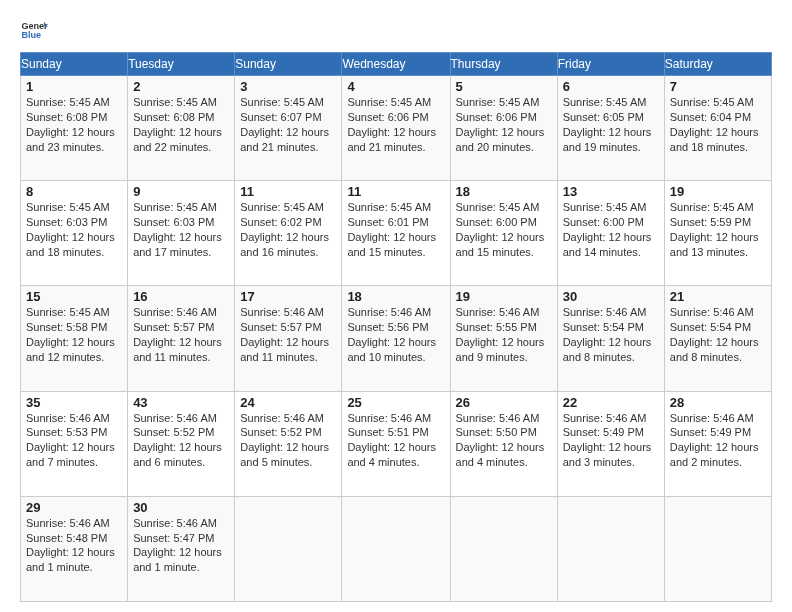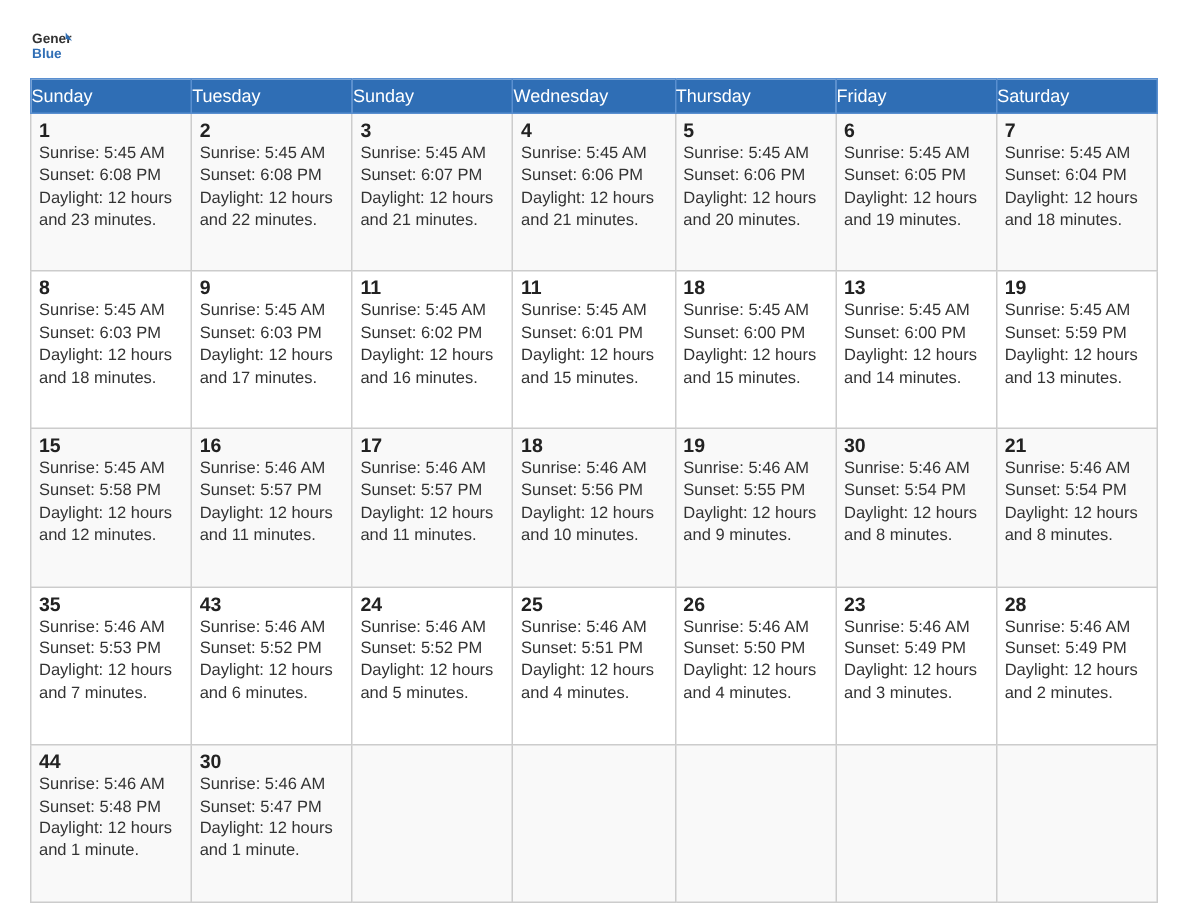--- a/index.html
+++ b/index.html
@@ -302,37 +302,37 @@
 and 4 minutes.</div>
           </td>
           <td>
             <span class="day-num">26</span>
             <div class="cell-text" style="white-space: pre-line;">Sunrise: 5:46 AM
 Sunset: 5:50 PM
 Daylight: 12 hours
 and 4 minutes.</div>
           </td>
           <td>
-            <span class="day-num">23</span>
+            <span class="day-num">22</span>
             <div class="cell-text" style="white-space: pre-line;">Sunrise: 5:46 AM
 Sunset: 5:49 PM
 Daylight: 12 hours
 and 3 minutes.</div>
           </td>
           <td>
             <span class="day-num">28</span>
             <div class="cell-text" style="white-space: pre-line;">Sunrise: 5:46 AM
 Sunset: 5:49 PM
 Daylight: 12 hours
 and 2 minutes.</div>
           </td>
         </tr>
         <tr>
           <td>
-            <span class="day-num">44</span>
+            <span class="day-num">29</span>
             <div class="cell-text" style="white-space: pre-line;">Sunrise: 5:46 AM
 Sunset: 5:48 PM
 Daylight: 12 hours
 and 1 minute.</div>
           </td>
           <td>
             <span class="day-num">30</span>
             <div class="cell-text" style="white-space: pre-line;">Sunrise: 5:46 AM
 Sunset: 5:47 PM
 Daylight: 12 hours

